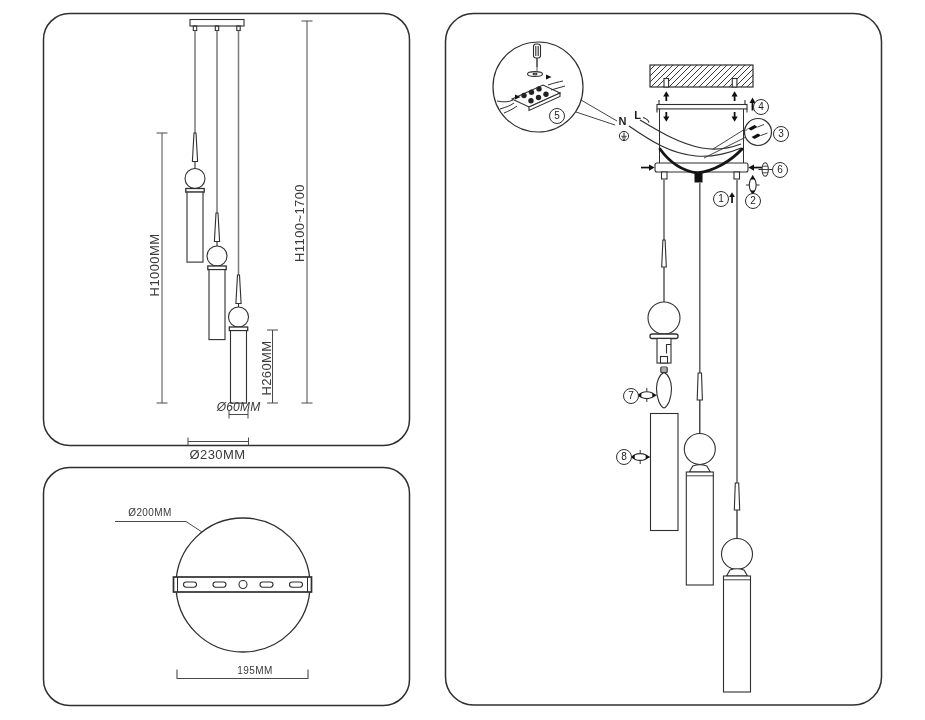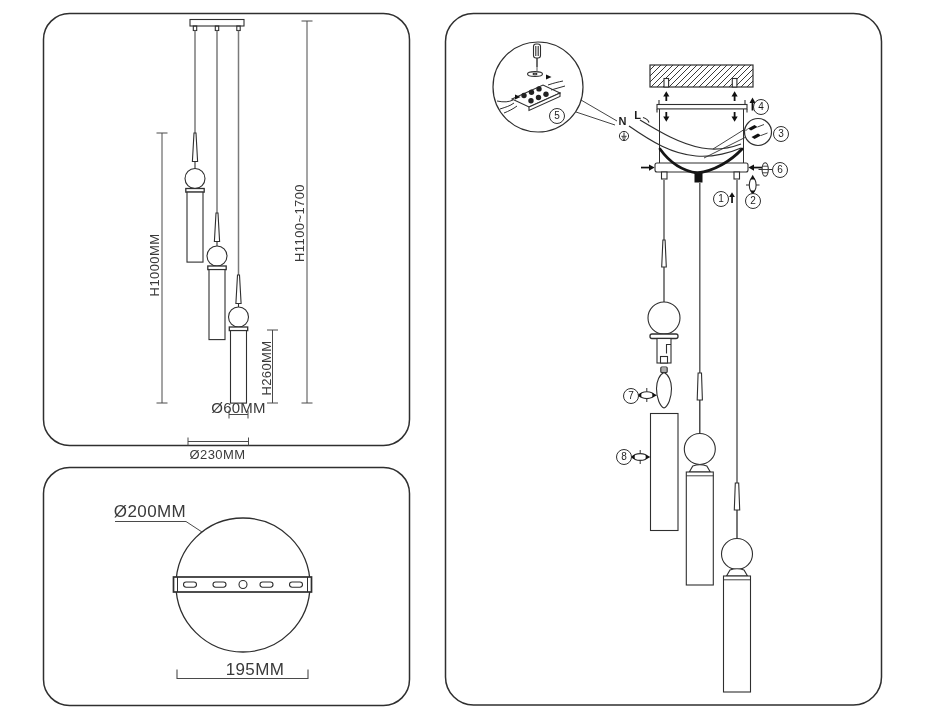--- a/index.html
+++ b/index.html
@@ -3,22 +3,22 @@
 <meta charset="utf-8">
 <style>
   html,body{margin:0;padding:0;background:#fff;}
   .stage{position:relative;width:925px;height:720px;background:#ffffff;overflow:hidden;
          font-family:"Liberation Sans", sans-serif;}
   .stage svg{position:absolute;left:0;top:0;}
   .label{position:absolute;color:#3a3a3a;white-space:nowrap;letter-spacing:.4px;
          transform:translate(-50%,-50%);}
   .label.rot{transform:translate(-50%,-50%) rotate(-90deg);}
   .lbl-13{font-size:13px;}
-  .lbl-9{font-size:15px;letter-spacing:.2px;}
-  .lbl-15{font-size:17px;}
+  .lbl-9{font-size:12px;letter-spacing:.2px;font-style:italic;}
+  .lbl-15{font-size:10px;}
   .wire-lbl{position:absolute;transform:translate(-50%,-50%);font-size:11px;font-weight:bold;
             color:#1c1c1c;}
   .callout{position:absolute;width:16px;height:16px;border:1.4px solid #2f2f2f;border-radius:50%;
            background:#fff;box-sizing:border-box;transform:translate(-50%,-50%);
            font-size:10px;line-height:13px;text-align:center;color:#1c1c1c;}
 </style>
 </head>
 <body>
 
 <div class="stage">

